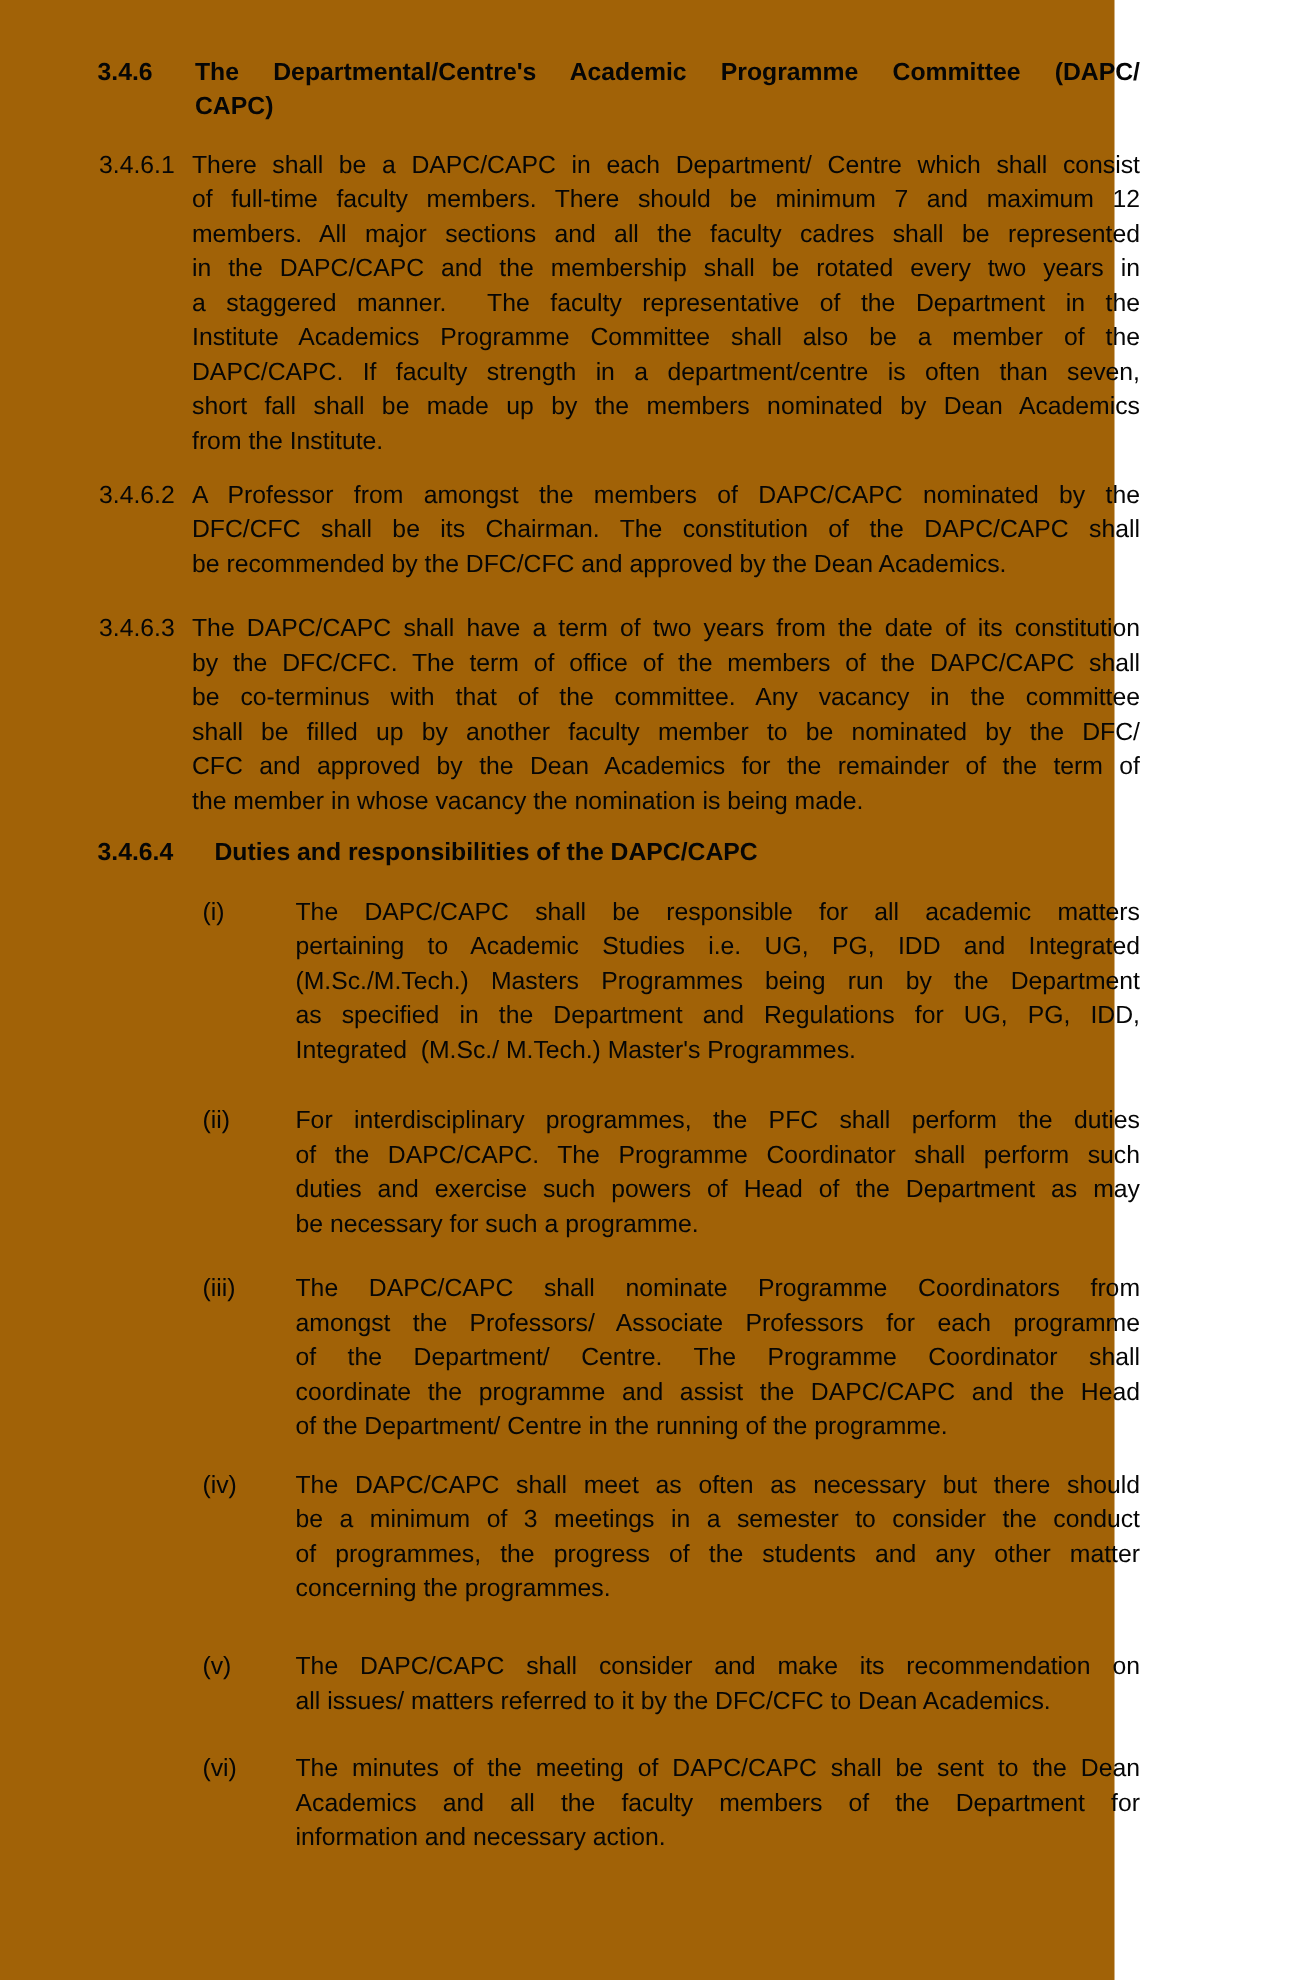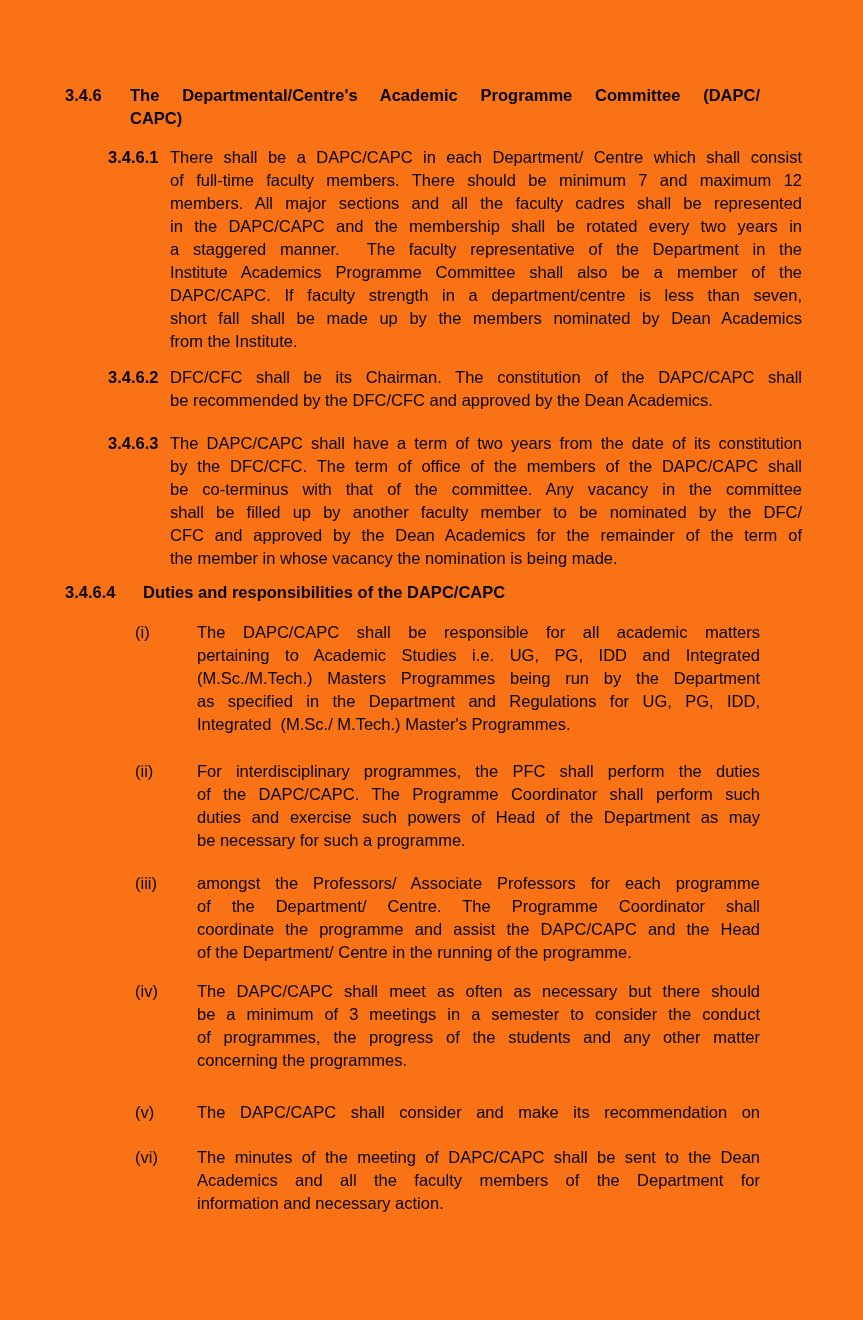--- a/index.html
+++ b/index.html
@@ -11,37 +11,37 @@
     height: 1320px;
     overflow: hidden;
     background: #ffffff;
     font-family: "Liberation Sans", sans-serif;
     font-size: 16.5px;
     line-height: 23px;
     color: #060606;
     -webkit-font-smoothing: antialiased;
   }
   .page {
-    width: 863px;
+    width: 743px;
     height: 1320px;
-    background: #f97316;
+    background: #a16207;
     box-sizing: border-box;
-    padding-top: 84px;
+    padding-top: 37px;
   }
   .block {
     display: flex;
     align-items: flex-start;
   }
   
   .heading { margin-left: 65px; font-weight: bold; }
   .heading .num  { width: 65px; flex: 0 0 65px; }
   .heading .body { width: 630px; flex: 0 0 630px; }
 
   .para { margin-left: 66px; }
-  .para .num  { width: 62px; flex: 0 0 62px; font-weight: bold; margin-left: 42px; }
+  .para .num  { width: 62px; flex: 0 0 62px; font-weight: normal; }
   .para .body { width: 632px; flex: 0 0 632px; }
 
   .listitem { margin-left: 135px; }
   .listitem .num  { width: 62px; flex: 0 0 62px; }
   .listitem .body { width: 563px; flex: 0 0 563px; }
 
   
   .line {
     white-space: nowrap;
     text-align: justify;
@@ -77,28 +77,29 @@
     </div>
     <div class="block para">
       <div class="num">3.4.6.1</div>
       <div class="body">
         <div class="line">There shall be a DAPC/CAPC in each Department/ Centre which shall consist</div>
         <div class="line">of full-time faculty members. There should be minimum 7 and maximum 12</div>
         <div class="line">members. All major sections and all the faculty cadres shall be represented</div>
         <div class="line">in the DAPC/CAPC and the membership shall be rotated every two years in</div>
         <div class="line">a staggered manner.&nbsp; The faculty representative of the Department in the</div>
         <div class="line">Institute Academics Programme Committee shall also be a member of the</div>
-        <div class="line">DAPC/CAPC. If faculty strength in a department/centre is less than seven,</div>
+        <div class="line">DAPC/CAPC. If faculty strength in a department/centre is often than seven,</div>
         <div class="line">short fall shall be made up by the members nominated by Dean Academics</div>
         <div class="line last">from the Institute.</div>
       </div>
     </div>
     <div class="block para">
       <div class="num">3.4.6.2</div>
       <div class="body">
+        <div class="line">A Professor from amongst the members of DAPC/CAPC nominated by the</div>
         <div class="line">DFC/CFC shall be its Chairman. The constitution of the DAPC/CAPC shall</div>
         <div class="line last">be recommended by the DFC/CFC and approved by the Dean Academics.</div>
       </div>
     </div>
     <div class="block para">
       <div class="num">3.4.6.3</div>
       <div class="body">
         <div class="line">The DAPC/CAPC shall have a term of two years from the date of its constitution</div>
         <div class="line">by the DFC/CFC. The term of office of the members of the DAPC/CAPC shall</div>
         <div class="line">be co-terminus with that of the committee. Any vacancy in the committee</div>
@@ -128,39 +129,41 @@
       <div class="body">
         <div class="line">For interdisciplinary programmes, the PFC shall perform the duties</div>
         <div class="line">of the DAPC/CAPC. The Programme Coordinator shall perform such</div>
         <div class="line">duties and exercise such powers of Head of the Department as may</div>
         <div class="line last">be necessary for such a programme.</div>
       </div>
     </div>
     <div class="block listitem">
       <div class="num">(iii)</div>
       <div class="body">
+        <div class="line">The DAPC/CAPC shall nominate Programme Coordinators from</div>
         <div class="line">amongst the Professors/ Associate Professors for each programme</div>
         <div class="line">of the Department/ Centre. The Programme Coordinator shall</div>
         <div class="line">coordinate the programme and assist the DAPC/CAPC and the Head</div>
         <div class="line last">of the Department/ Centre in the running of the programme.</div>
       </div>
     </div>
     <div class="block listitem">
       <div class="num">(iv)</div>
       <div class="body">
         <div class="line">The DAPC/CAPC shall meet as often as necessary but there should</div>
         <div class="line">be a minimum of 3 meetings in a semester to consider the conduct</div>
         <div class="line">of programmes, the progress of the students and any other matter</div>
         <div class="line last">concerning the programmes.</div>
       </div>
     </div>
     <div class="block listitem">
       <div class="num">(v)</div>
       <div class="body">
         <div class="line">The DAPC/CAPC shall consider and make its recommendation on</div>
+        <div class="line last">all issues/ matters referred to it by the DFC/CFC to Dean Academics.</div>
       </div>
     </div>
     <div class="block listitem">
       <div class="num">(vi)</div>
       <div class="body">
         <div class="line">The minutes of the meeting of DAPC/CAPC shall be sent to the Dean</div>
         <div class="line">Academics and all the faculty members of the Department for</div>
         <div class="line last">information and necessary action.</div>
       </div>
     </div>

